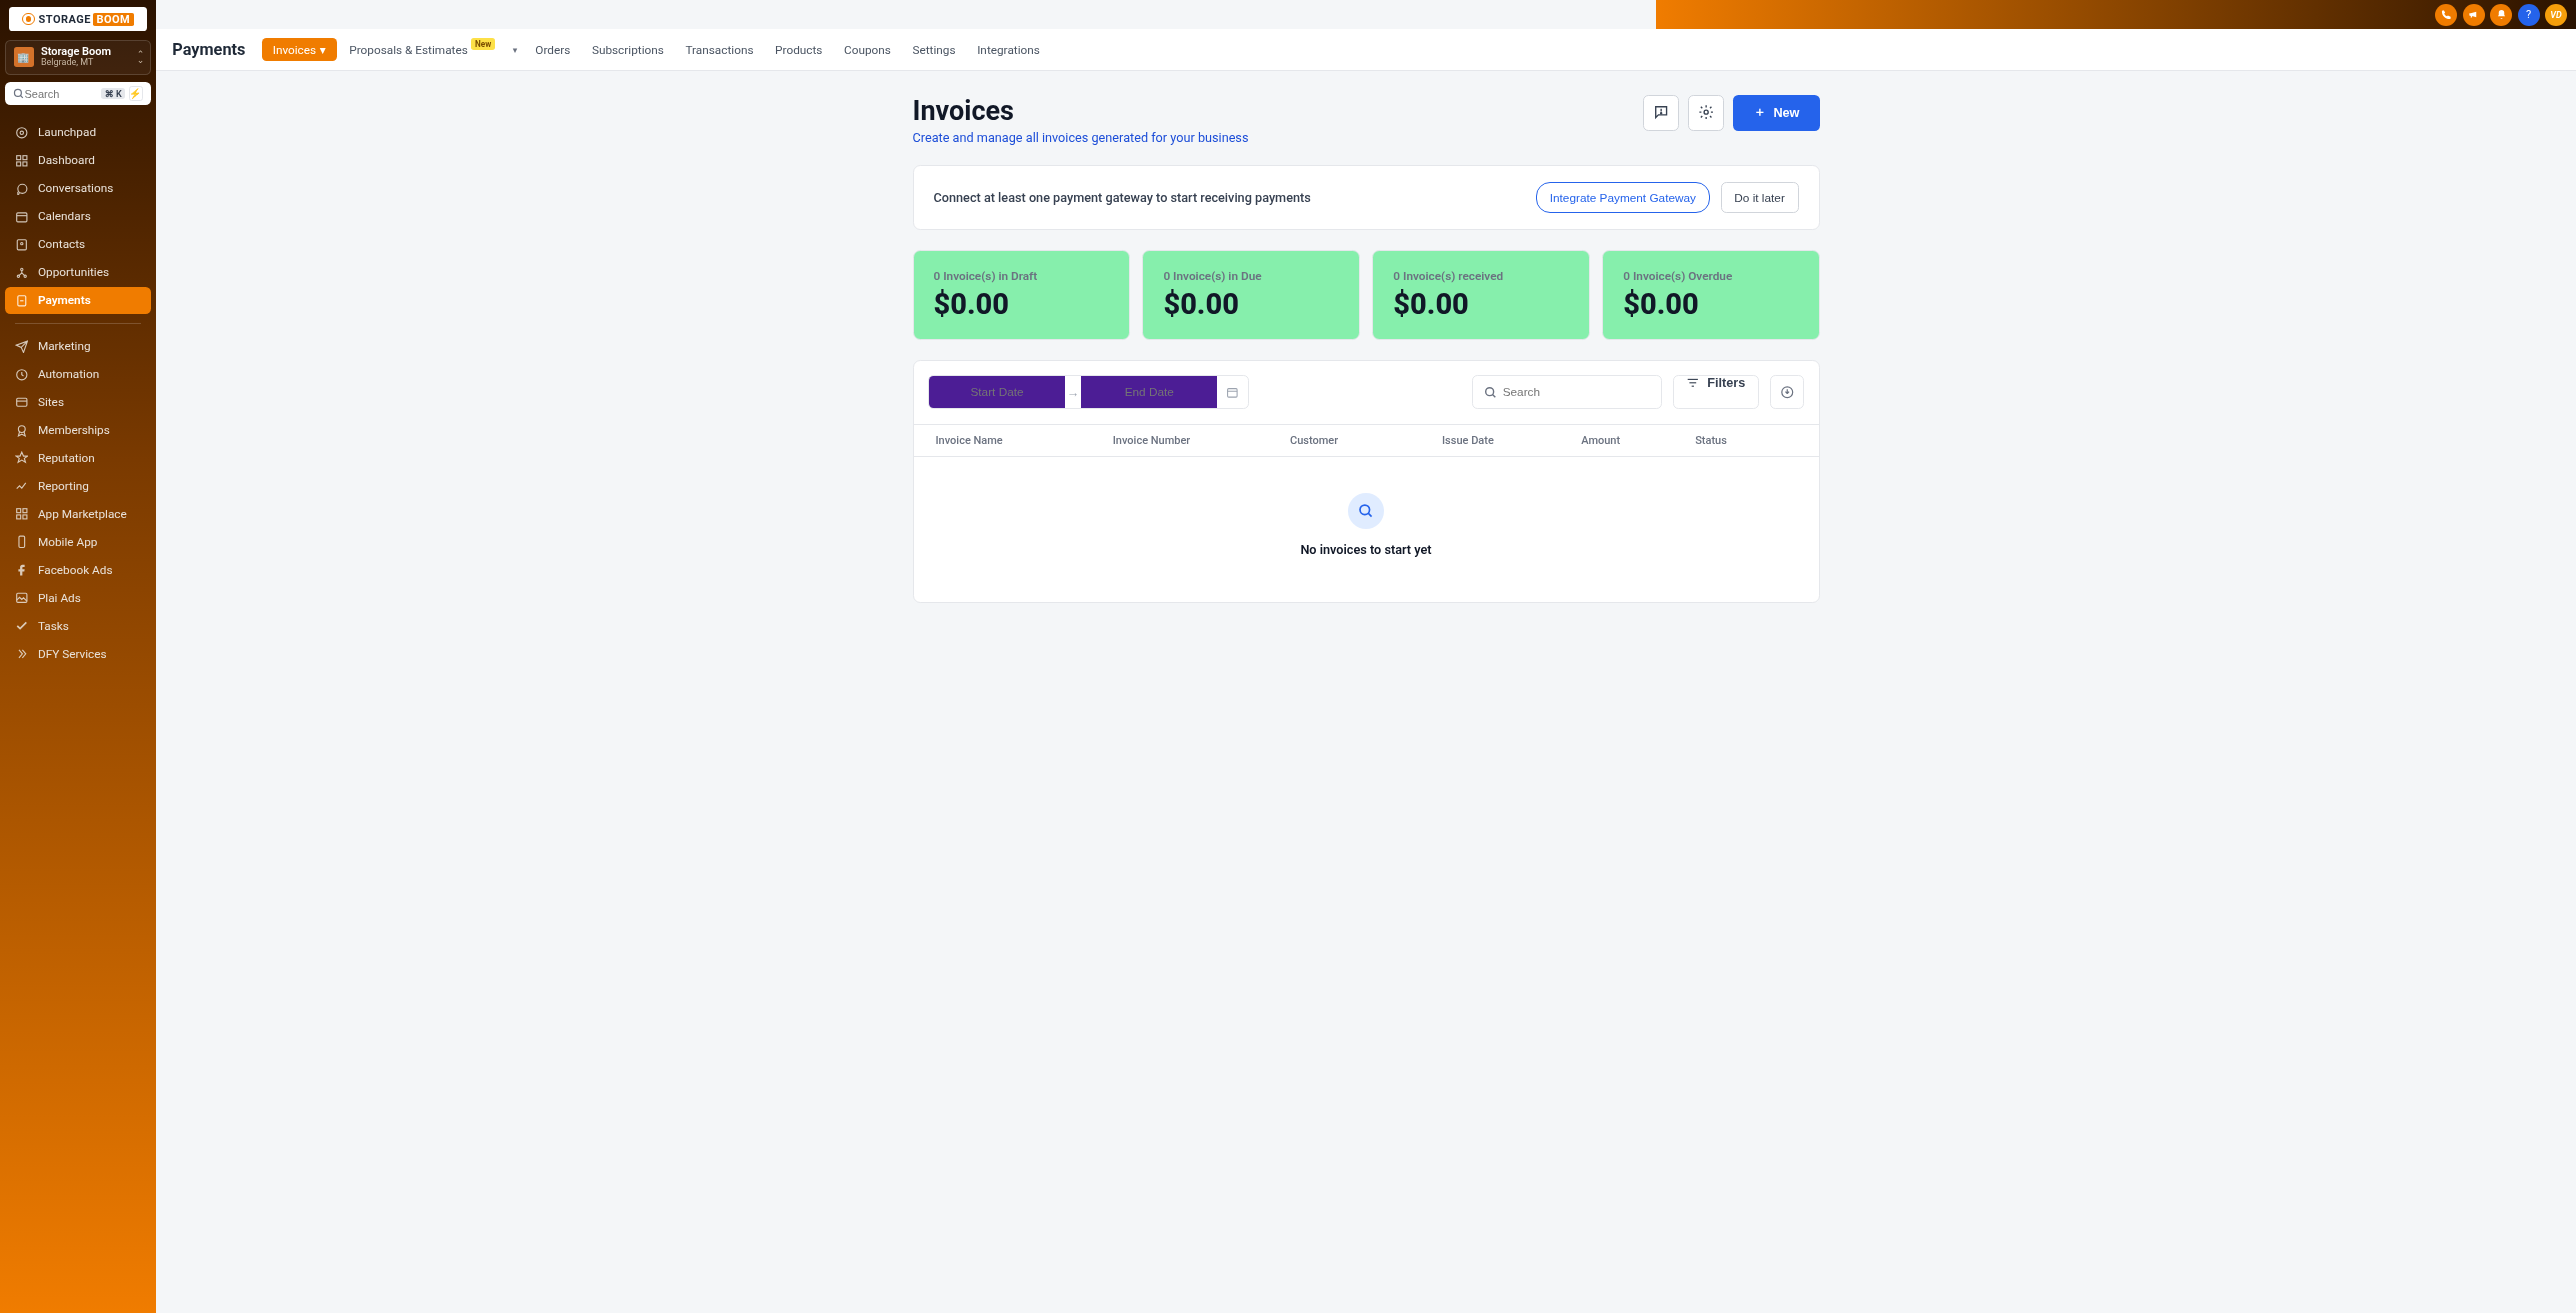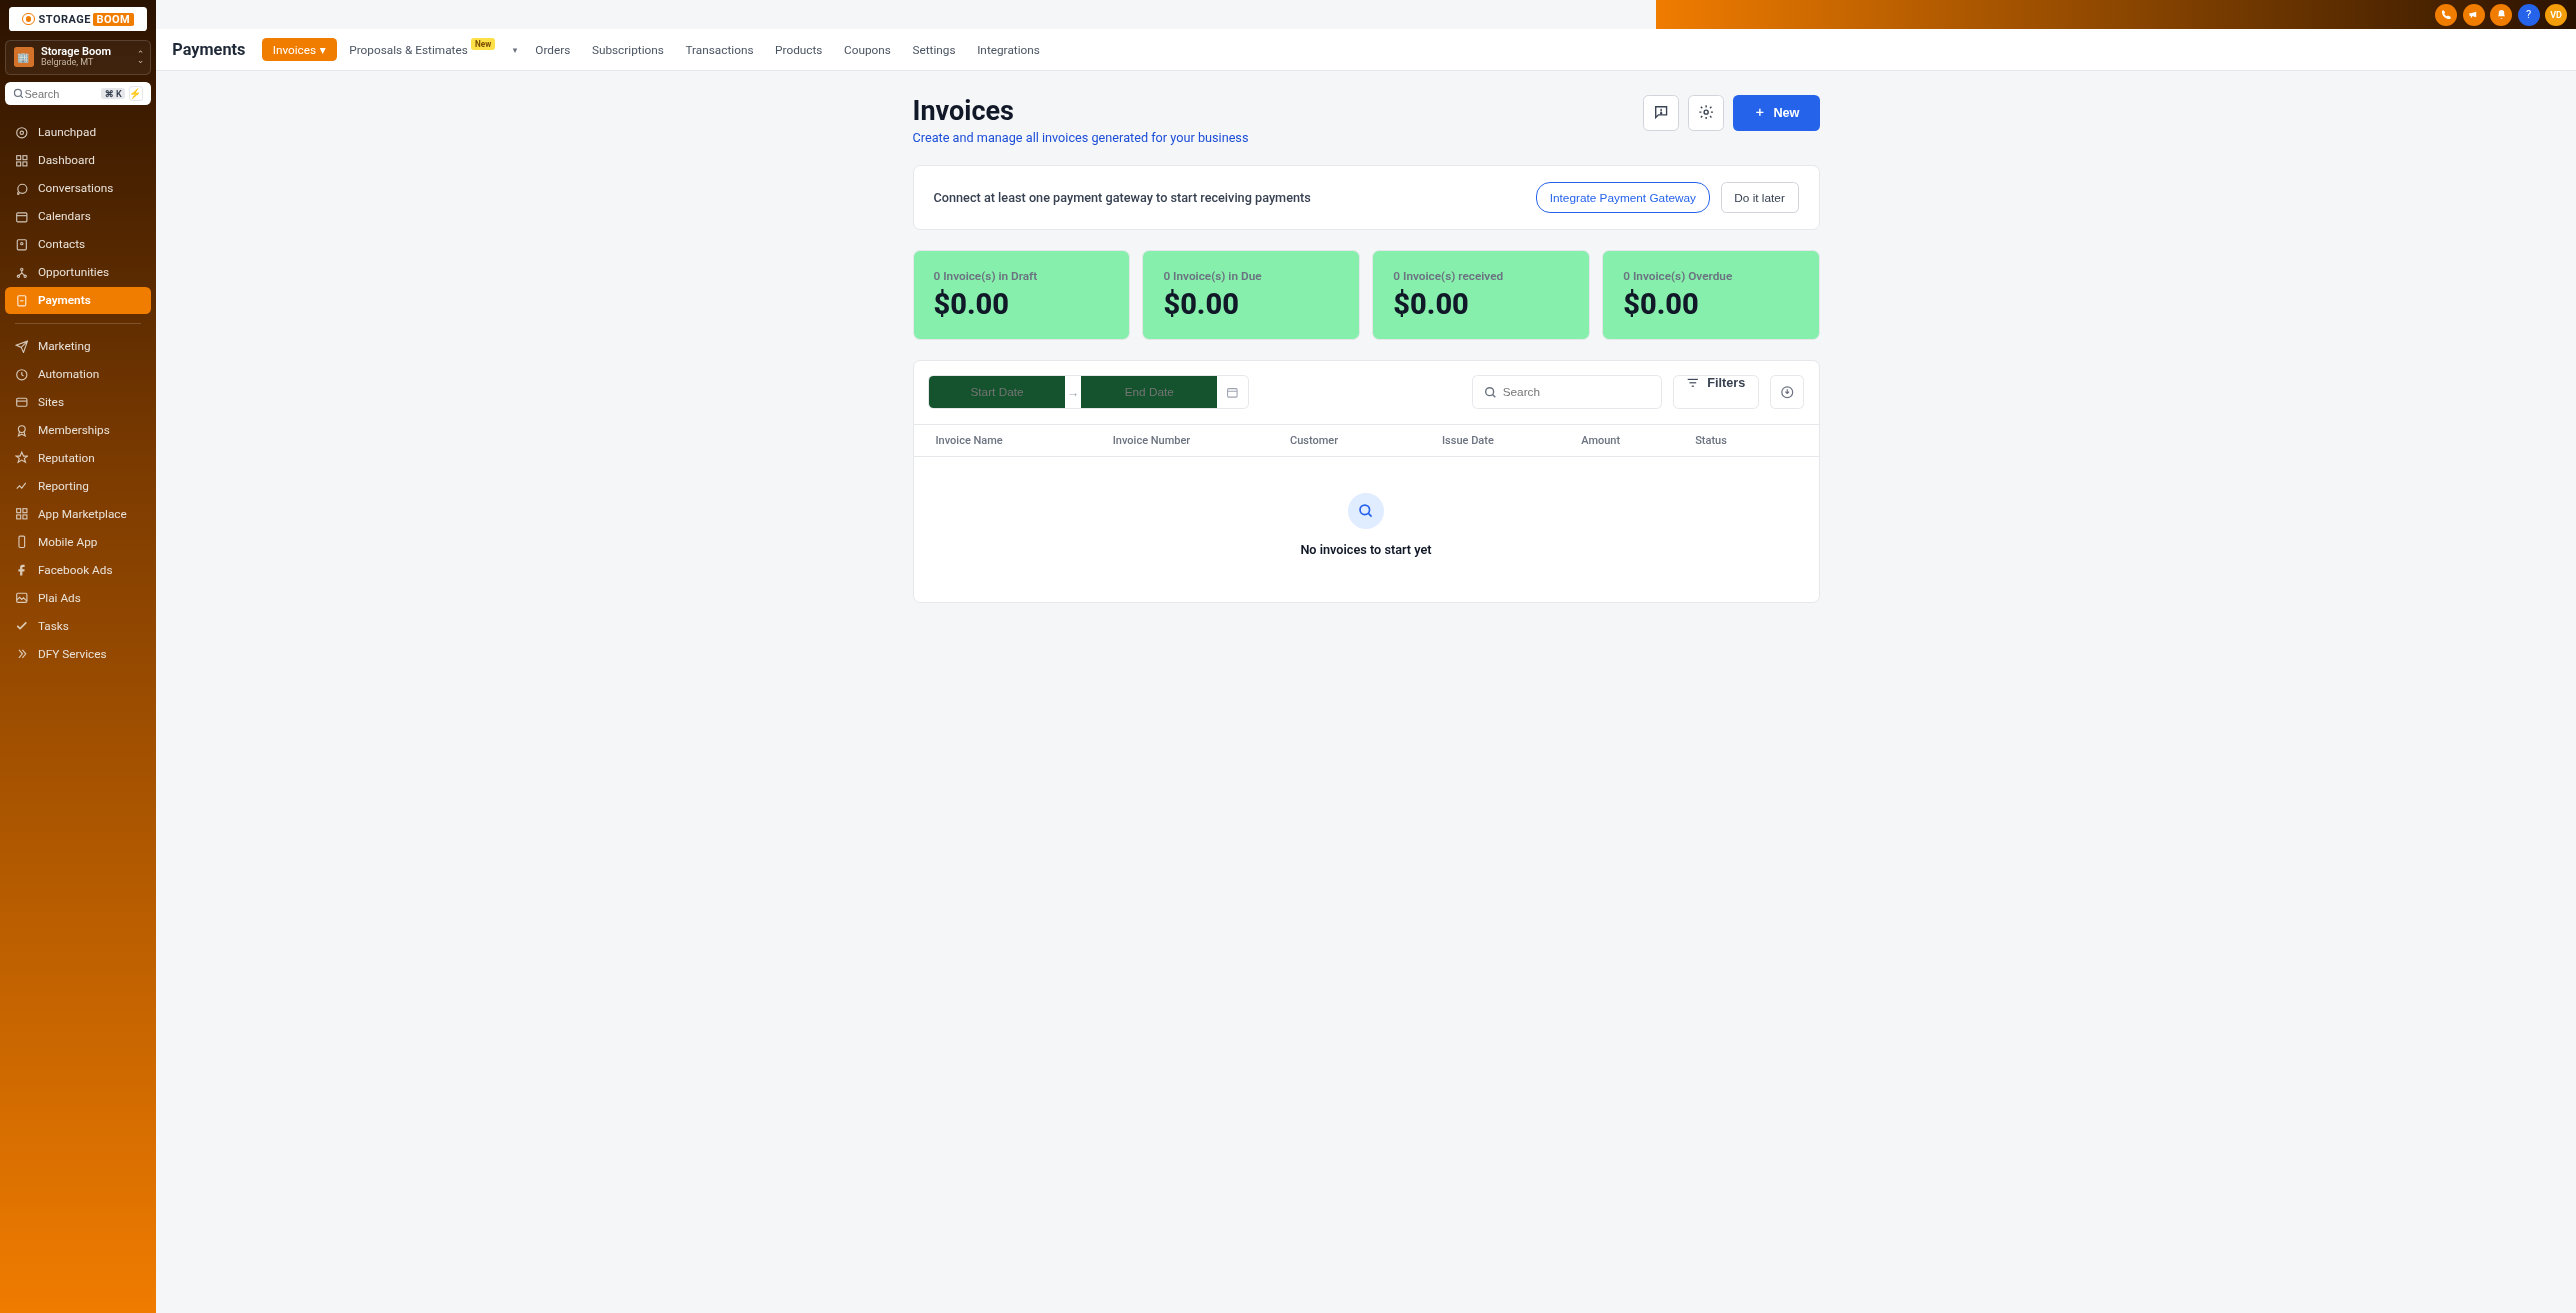--- a/index.html
+++ b/index.html
@@ -103,21 +103,21 @@
     background: linear-gradient(90deg, #f07c00 0%, #2a1200 100%);
     clip-path: polygon(27px 0, 100% 0, 100% 100%, 0 100%);
   }
   .topbar-icons { position:relative; display:flex; gap:5.4px; }
   .top-icon {
     width:22px; height:22px; border-radius:50%;
     background:#f07c00; color:#fff; display:flex; align-items:center; justify-content:center;
     font-size:11px; cursor:pointer;
   }
   .top-icon.help { background:#2563eb; }
-  .top-icon.avatar { background:#f59e0b; font-weight:600; font-size:9px; }
+  .top-icon.avatar { background:#f59e0b; font-weight:600; font-size:9px;font-style:italic; }
 
   .subnav {
     height:42px; background:#fff; border-bottom:0.9px solid #e5e7eb;
     display:flex; align-items:center; padding:0 16.3px; gap:3.6px; flex-shrink:0;
   }
   .subnav-title { font-size:16.3px; font-weight:700; margin-right:12.7px; }
   .pill {
     background:#f07c00; color:#fff; padding:4.5px 11px; border-radius:4.5px;
     font-size:11.8px; display:flex; align-items:center; gap:3.6px; cursor:pointer;
   }
@@ -171,21 +171,21 @@
   .stat-value { font-size:29px; font-weight:800; color:#111827; margin-top:3.6px; }
 
   .table-card { background:#fff; border:0.9px solid #e5e7eb; border-radius:7.3px; }
   .table-toolbar { display:flex; align-items:center; padding:14.5px; gap:11px; }
   .date-range {
     display:flex; align-items:center; border:0.9px solid #e5e7eb; border-radius:5.4px;
     height:34px; overflow:hidden;
   }
   .date-input {
     border:none; outline:none; width:136px; height:100%; text-align:center;
-    font-size:11.8px; color:#9ca3af; background:#14532d;
+    font-size:11.8px; color:#9ca3af; background:#4c1d95;
   }
   .date-sep { color:#9ca3af; padding:0 1.8px; }
   .date-cal { padding:0 9px; color:#9ca3af; font-size:12.7px; }
   .spacer { flex:1; }
   .search-field {
     display:flex; align-items:center; border:0.9px solid #e5e7eb; border-radius:5.4px;
     height:34px; padding:0 11px; width:190px;
   }
   .search-field input { border:none; outline:none; font-size:11.8px; width:100%; margin-left:5.4px; }
   .filters-btn {

